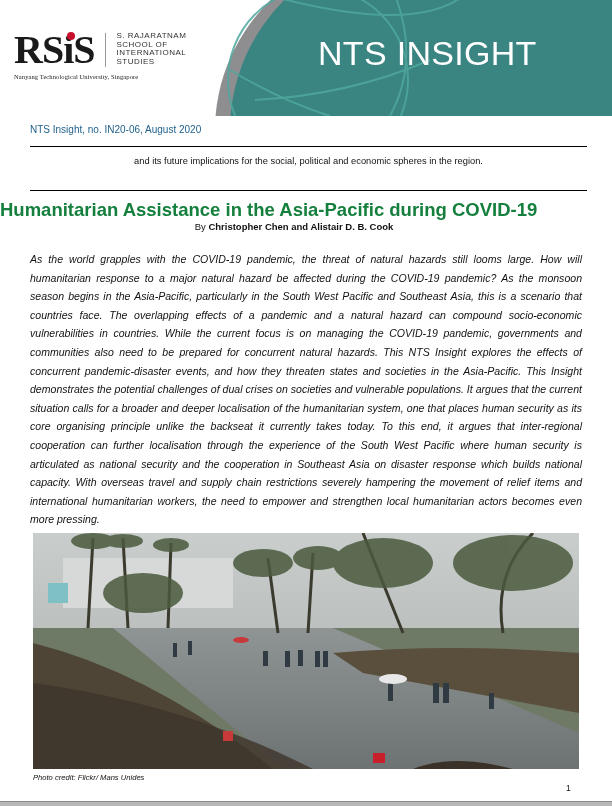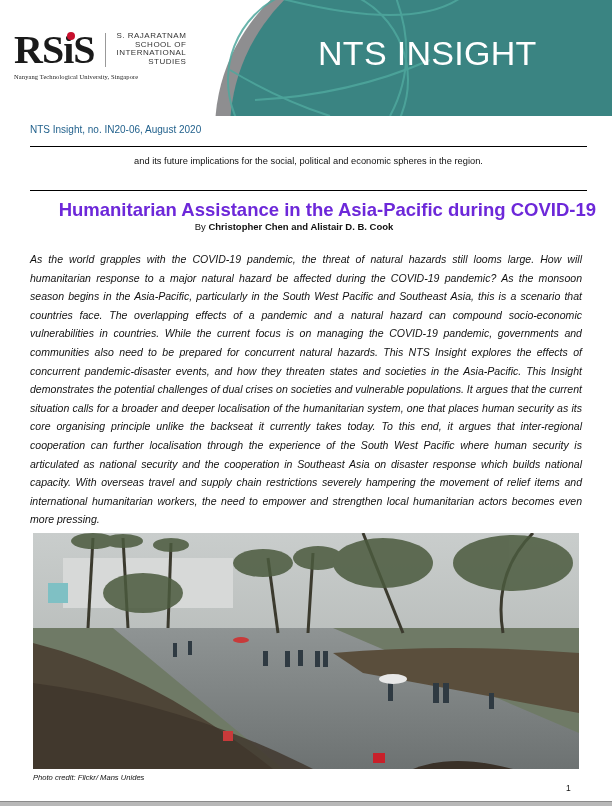--- a/index.html
+++ b/index.html
@@ -8,31 +8,31 @@
     font-family: "Liberation Sans", sans-serif; color: #111;
   }
   .header { position: absolute; left: 0; top: 0; width: 564px; height: 116px; }
   .logo { position: absolute; left: 14px; top: 30px; }
   .logo-mark {
     font-family: "Liberation Serif", serif; font-size: 40px; font-weight: bold; color: #1a1a1a;
     letter-spacing: -1px; line-height: 40px; display: inline-block; vertical-align: top; position: relative;
   }
   .logo-dot { position: absolute; left: 53px; top: 2px; width: 8px; height: 8px; border-radius: 50%; background: #c8102e; }
   .logo-sep { display: inline-block; width: 1px; height: 34px; background: #999; margin: 3px 6px 0 6px; vertical-align: top; }
-  .logo-school { display: inline-block; vertical-align: top; font-size: 8px; line-height: 8.6px; color: #333; letter-spacing: 0.5px; margin-top: 2px; text-align: right; }
+  .logo-school { display: inline-block; vertical-align: top; font-size: 8px; line-height: 8.6px; color: #333; letter-spacing: 0.5px; margin-top: 2px; }
   .logo-ntu { font-family: Liberation Serif, serif; font-size: 6.5px; color: #222; margin-top: 3px; letter-spacing: 0.1px; }
   .banner-svg { position: absolute; left: 0; top: 0; }
   .banner-title {
     position: absolute; left: 318px; top: 34px; font-size: 34px; color: #ffffff; letter-spacing: 0.3px;
   }
   .issue { position: absolute; left: 30px; top: 124px; font-size: 10px; color: #1f5f8b; }
   .rule { position: absolute; left: 30px; width: 557px; height: 1px; background: #000; }
   .series { position: absolute; left: 30px; width: 557px; top: 152px; text-align: center; font-size: 9.3px; line-height: 18px; color: #111; }
   .series .link { color: #2a6ea6; }
-  .title { position: absolute; left: 0; width: 596px; top: 199px; text-align: right; font-size: 18.5px; font-weight: bold; color: #6d28d9; }
+  .title { position: absolute; left: 0; width: 596px; top: 199px; text-align: left; font-size: 18.5px; font-weight: bold; color: #15803d; }
   .byline { position: absolute; left: 0; width: 588px; top: 221px; text-align: center; font-size: 9.5px; }
   .byline b { font-weight: bold; }
   .abstract {
     position: absolute; left: 30px; width: 552px; top: 250px; font-size: 10.55px; line-height: 18.6px;
     font-style: italic; text-align: justify; color: #111;
   }
   .photo { position: absolute; left: 33px; top: 533px; width: 546px; height: 236px; overflow: hidden; background: #9a9e9d; }
   .credit { position: absolute; left: 33px; top: 773px; font-size: 7.6px; font-style: italic; color: #111; text-align: right; }
   .page-num { position: absolute; left: 566px; top: 783px; font-size: 8.5px; color: #111; }
   .bottom-bar { position: absolute; left: 0; top: 801px; width: 612px; height: 5px; background: #b8b8b8; border-top: 1px solid #8a8a8a; }

